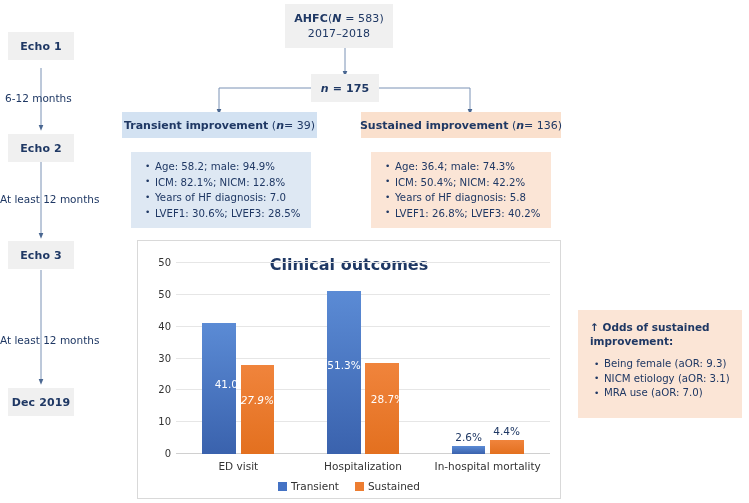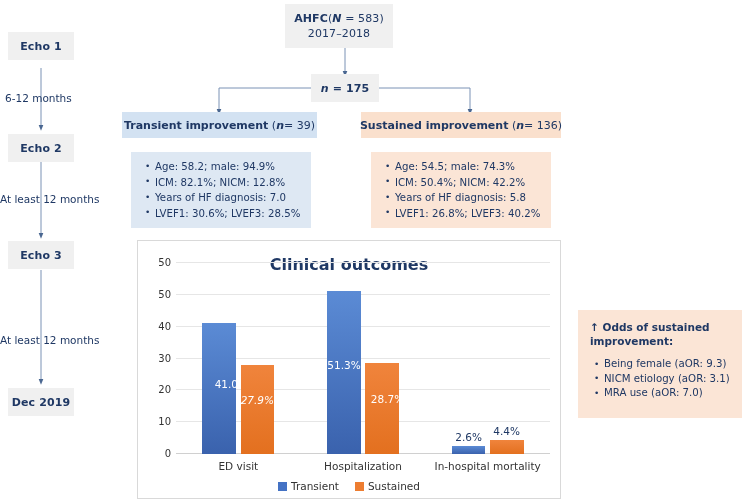--- a/index.html
+++ b/index.html
@@ -302,21 +302,21 @@
 
   <div class="hdr hdr-orange" style="left:361px; top:112px; width:200px; height:26px;">
     <span>Sustained improvement</span>
       <span style="font-weight:normal;">&nbsp;(</span>
       <span class="ital">n</span>
       <span style="font-weight:normal;"> = 136</span>
       <span style="font-weight:normal;">)</span>
   </div>
   <div class="details details-orange" style="left:371px; top:152px; width:180px; height:76px;">
     <ul>
-      <li>Age: 54.5; male: 74.3%</li>
+      <li>Age: 36.4; male: 74.3%</li>
       <li>ICM: 50.4%; NICM: 42.2%</li>
       <li>Years of HF diagnosis: 5.8</li>
       <li>LVEF1: 26.8%; LVEF3: 40.2%</li>
     </ul>
   </div>
 
   <div class="chart-frame" style="left:137px; top:240px; width:424px; height:259px;">
     <div class="chart-title">Clinical outcomes</div>
     <div class="plot" id="plot-area">
         <div class="gridline axis0" style="bottom: 0px;">

